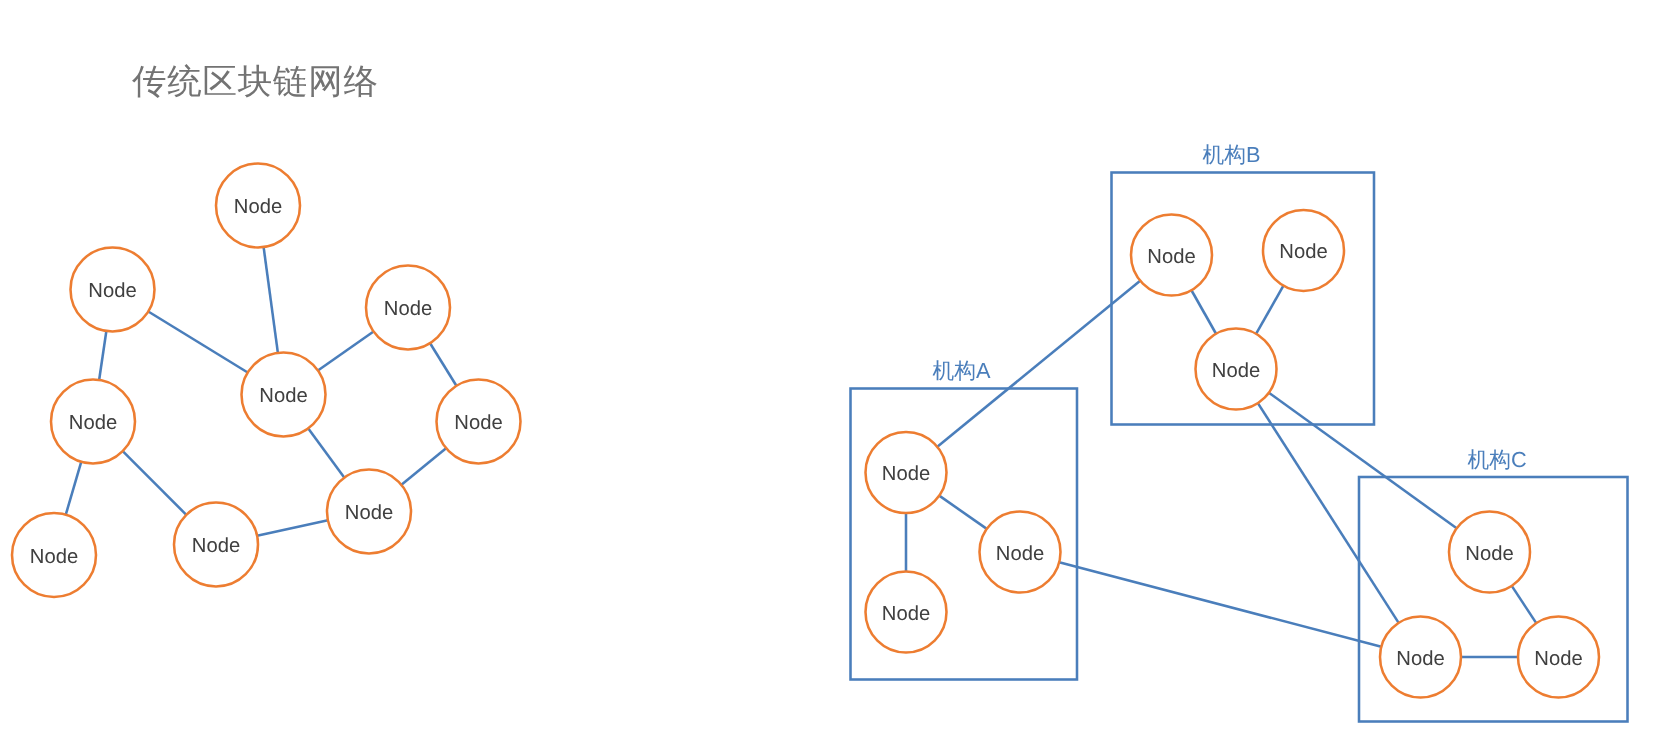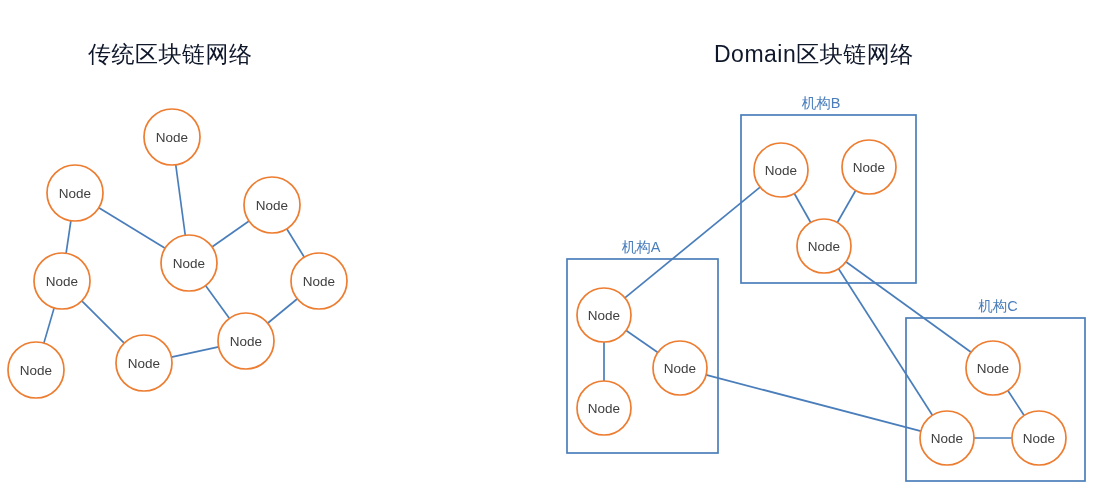--- a/index.html
+++ b/index.html
@@ -20,21 +20,21 @@
   svg.diagram {
     position: absolute;
     left: 0;
     top: 0;
     width: 1107px;
     height: 490px;
   }
   .title {
     position: absolute;
     font-size: 23px;
-    color: #0f172a;
+    color: #737373;
     white-space: nowrap;
     letter-spacing: 0.5px;
   }
   #title-left  { left: 88px;  top: 39px; }
   #title-right { left: 714px; top: 39px; }
   .node-circle {
     fill: #ffffff;
     stroke: #ED7D31;
     stroke-width: 1.7;
   }
@@ -63,21 +63,20 @@
     dominant-baseline: alphabetic;
   }
 </style>
 </head>
 <body>
 
 <div id="canvas">
 
   <div class="title" id="title-left">传统区块链网络</div>
 
-  <div class="title" id="title-right">Domain区块链网络</div>
 
   <svg class="diagram" id="svg-root" viewBox="0 0 1107 490">
     <g id="g-left-edges">
         <line x1="175.7438556735898" y1="164.74857734543033" x2="185.2561443264102" y2="235.25142265456967" class="edge"></line>
         <line x1="98.86079432013614" y1="207.65136493341691" x2="165.13920567986386" y2="248.34863506658309" class="edge"></line>
         <line x1="70.90804545473615" y1="220.69938461409376" x2="66.09195454526385" y2="253.30061538590624" class="edge"></line>
         <line x1="54.14840452701213" y1="307.87661527292" x2="43.85159547298787" y2="343.12338472708" class="edge"></line>
         <line x1="81.79898987322332" y1="300.7989898732233" x2="124.20101012677668" y2="343.2010101267767" class="edge"></line>
         <line x1="171.3705892343052" y1="357.09653957691455" x2="218.6294107656948" y2="346.90346042308545" class="edge"></line>
         <line x1="211.9514773190845" y1="246.961618258953" x2="249.0485226809155" y2="221.038381741047" class="edge"></line>

